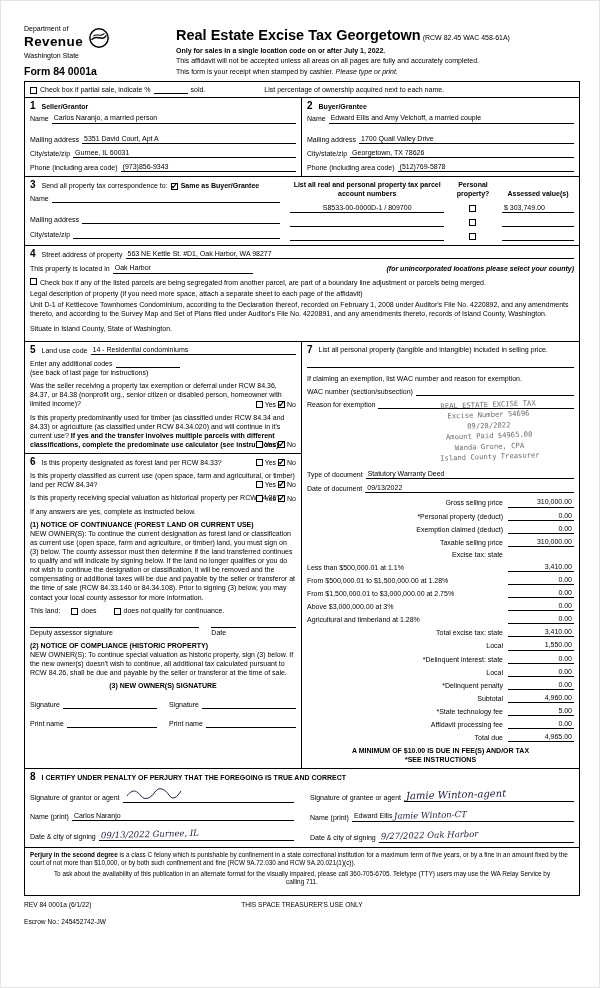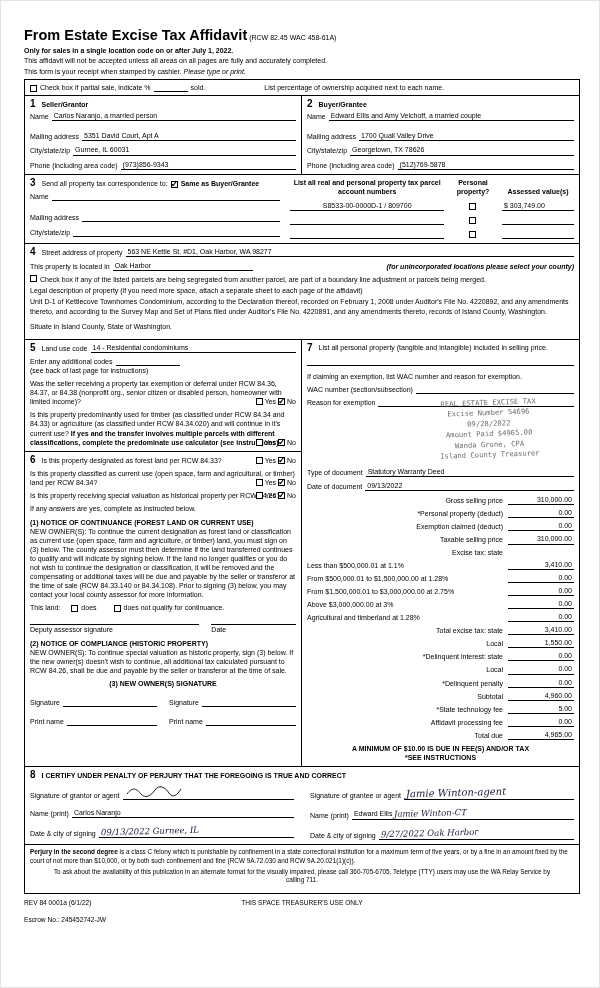--- a/index.html
+++ b/index.html
@@ -72,23 +72,38 @@
 .footrow{display:flex;margin-top:5px;font-size:6.6px}
 .fl{width:32%}.fc{width:36%;text-align:center;font-weight:normal}.fr{width:32%}
 .escrow{margin-top:9px;font-size:6.6px}
 </style>
 </head>
 <body>
 
 <div class="page">
 
   <div class="header">
+    <div class="hleft">
+      <div class="agency">
+        <div>
+          <div class="dept">Department of</div>
+          <div class="rev">Revenue</div>
+          <div class="state">Washington State</div>
+        </div>
+        <svg class="logo" viewBox="0 0 24 24">
+          <circle cx="12" cy="12" r="10" fill="none" stroke="#000" stroke-width="1.6"></circle>
+          <path d="M4 14 C8 7, 16 17, 20 9" fill="none" stroke="#000" stroke-width="1.6"></path>
+          <path d="M6 10 C9 6, 14 12, 18 7" fill="none" stroke="#000" stroke-width="1.1"></path>
+        </svg>
+      </div>
+      <div class="formno">Form 84 0001a</div>
+    </div>
     <div class="hright">
       <div>
-        <span class="title">From Estate Excise Tax Affidavit</span>
+        <span class="title">Real Estate Excise Tax Georgetown</span>
         <span class="rcw">(RCW 82.45 WAC 458-61A)</span>
       </div>
       <div class="b">Only for sales in a single location code on or after July 1, 2022.</div>
       <div>This affidavit will not be accepted unless all areas on all pages are fully and accurately completed.</div>
       <div><span>This form is your receipt when stamped by cashier. </span><span class="i">Please type or print.</span></div>
     </div>
   </div>
 
   <div class="box">
 

